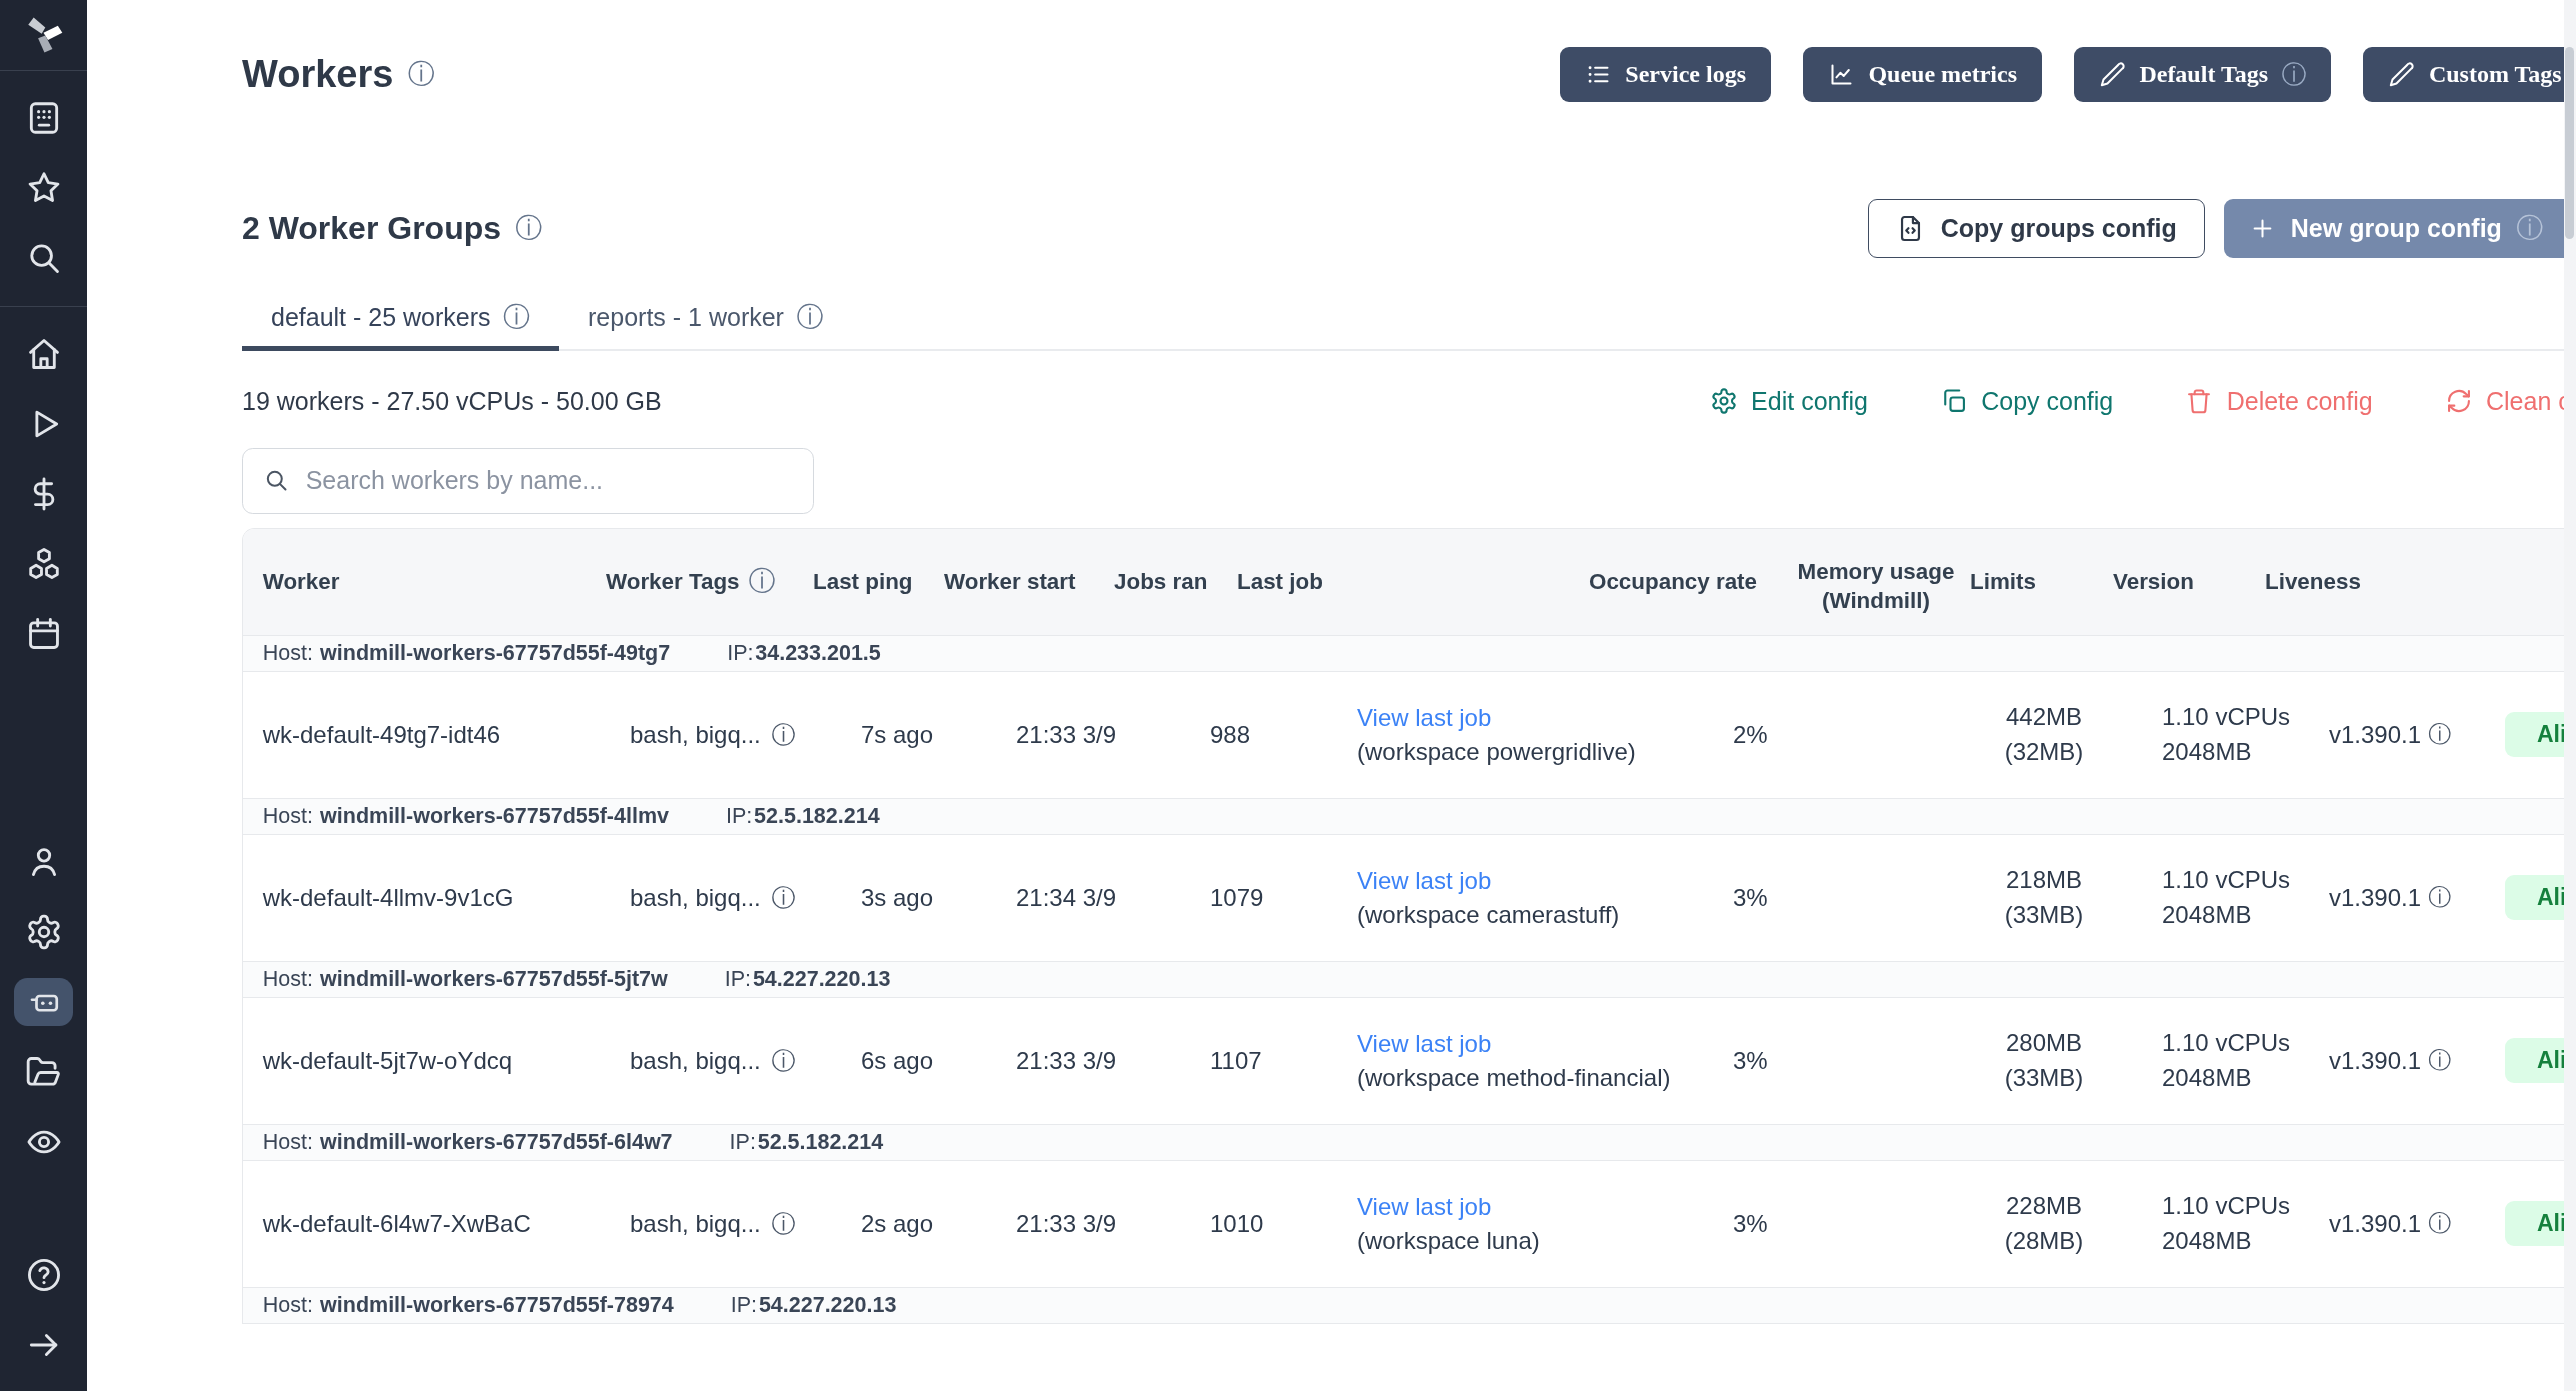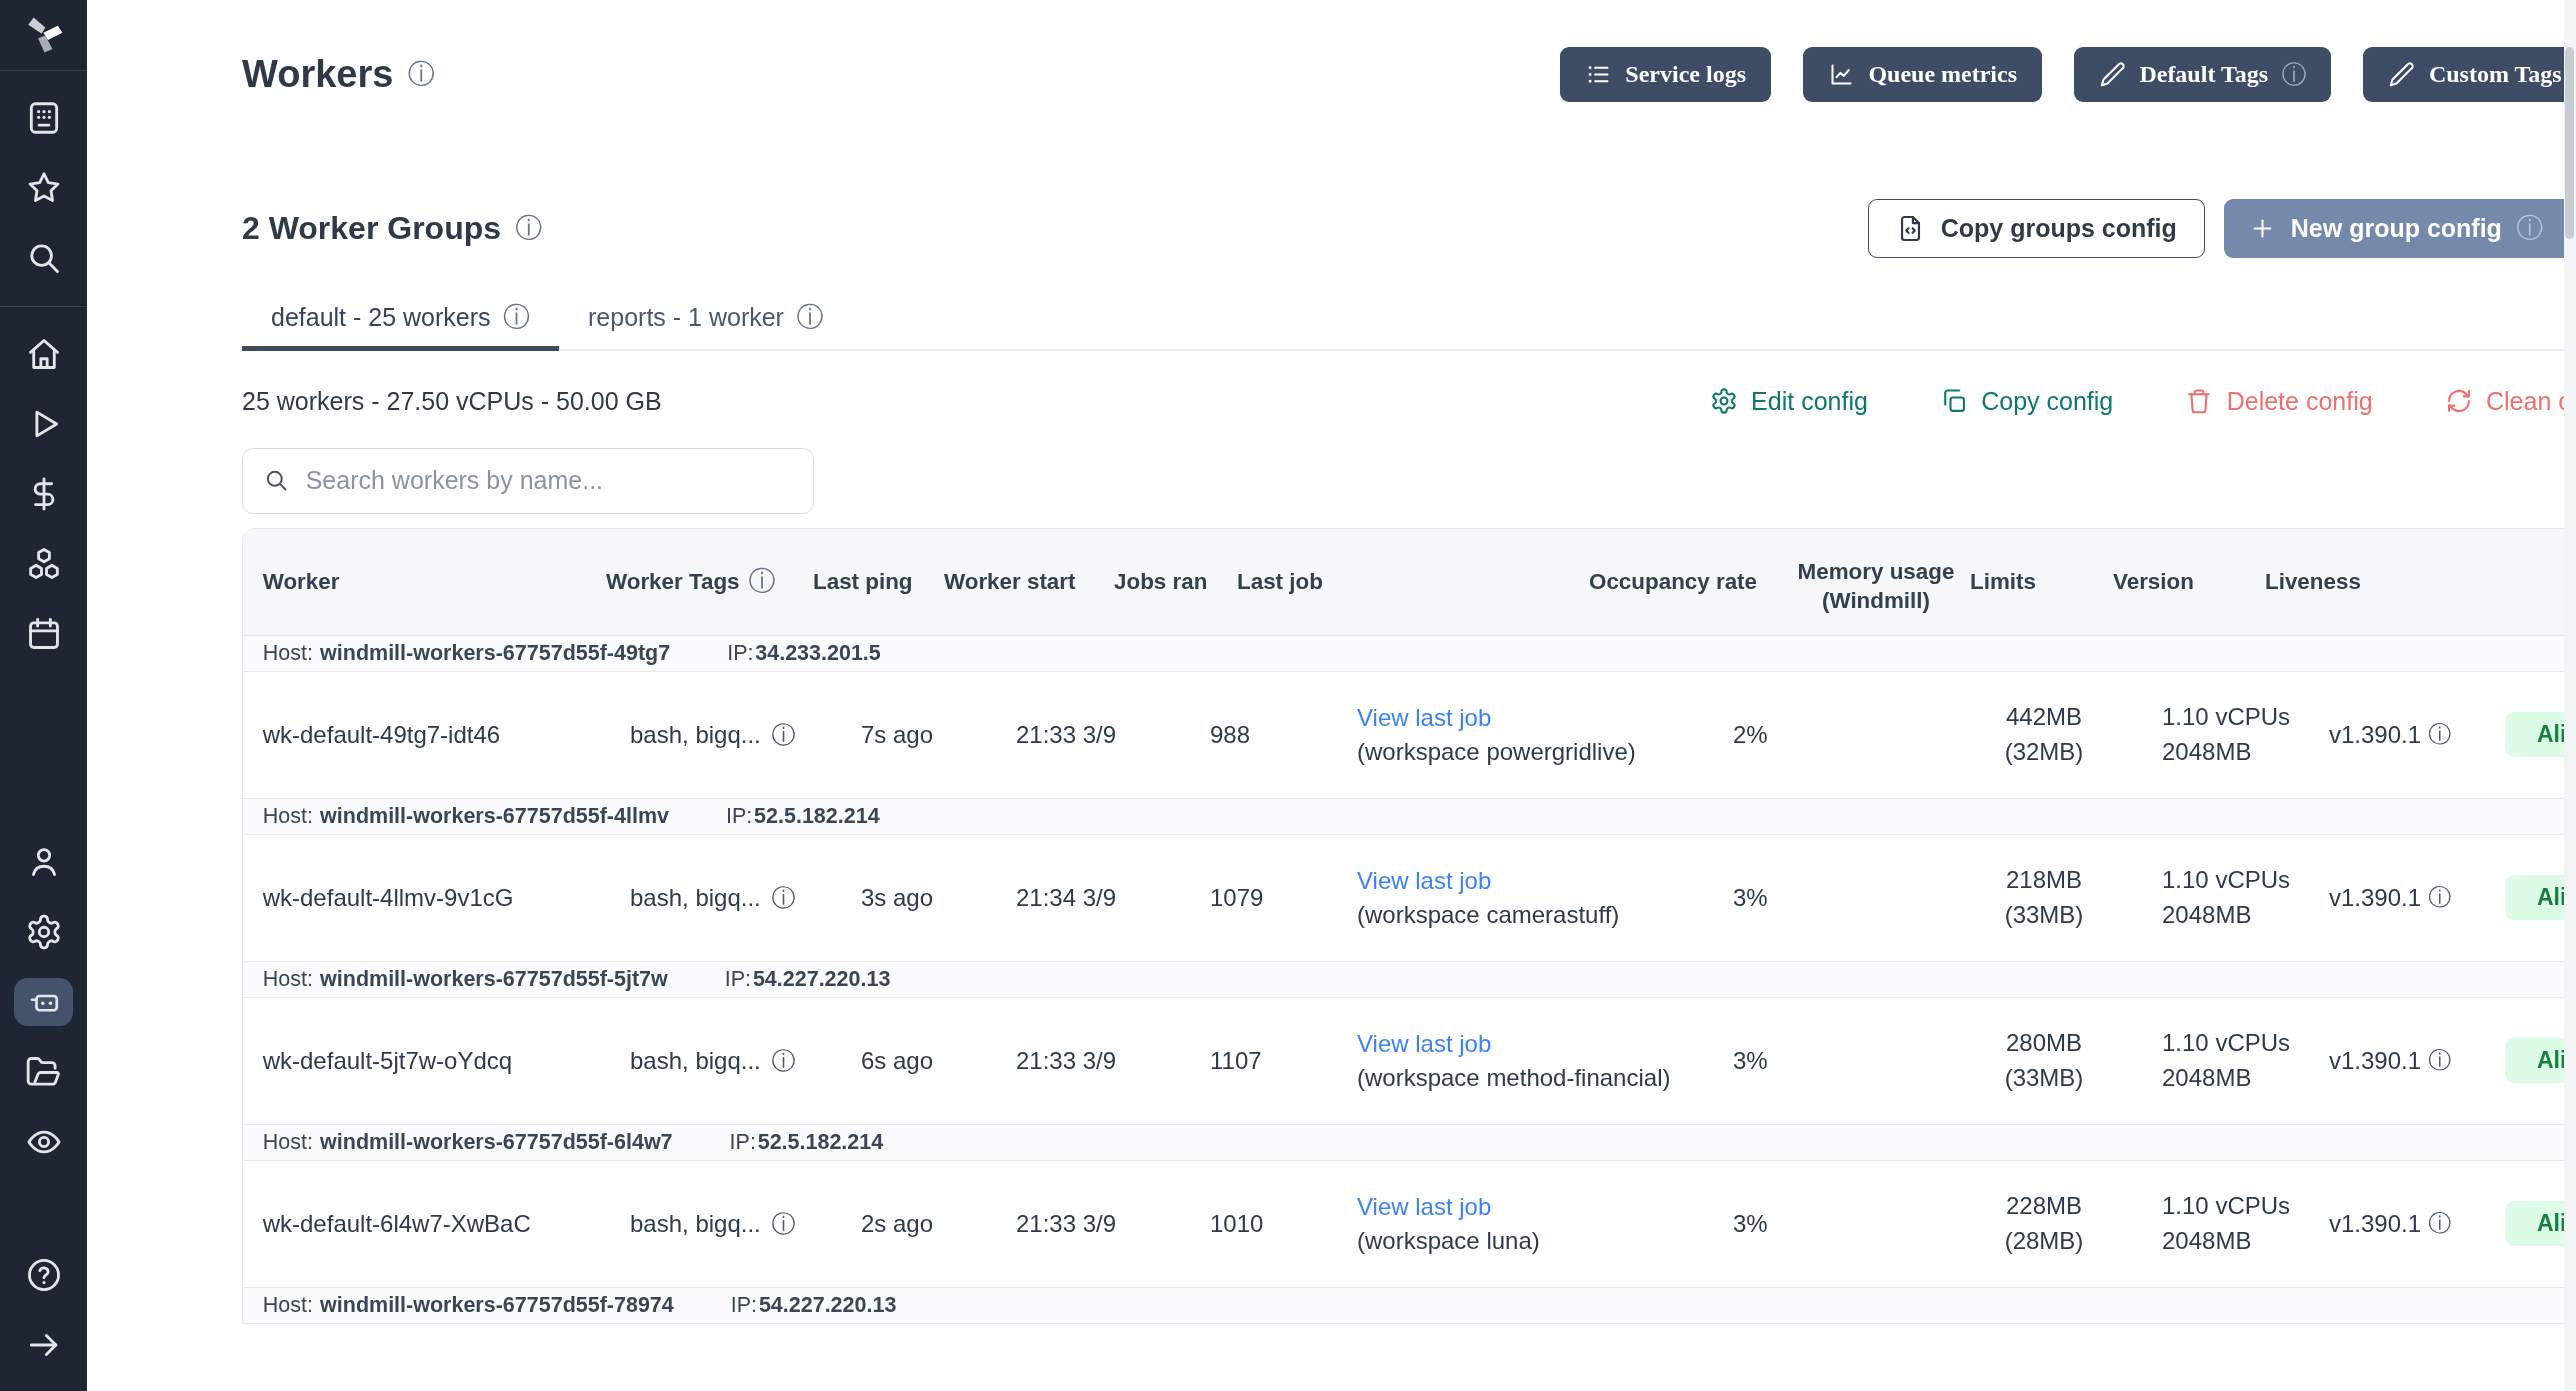--- a/index.html
+++ b/index.html
@@ -314,21 +314,21 @@
         <span>default - 25 workers</span>
         <span class="info-i">ⓘ</span>
       </div>
       <div class="tab">
         <span>reports - 1 worker</span>
         <span class="info-i">ⓘ</span>
       </div>
     </div>
 
     <div class="detail-row">
-      <div class="group-summary">25 workers - 27.50 vCPUs - 50.00 GB</div>
+      <div class="group-summary">19 workers - 27.50 vCPUs - 50.00 GB</div>
       <div class="config-actions">
         <button class="cfg-action">
           <svg viewBox="0 0 24 24">
               <path d="M12.22 2h-.44a2 2 0 0 0-2 2v.18a2 2 0 0 1-1 1.73l-.43.25a2 2 0 0 1-2 0l-.15-.08a2 2 0 0 0-2.73.73l-.22.38a2 2 0 0 0 .73 2.73l.15.1a2 2 0 0 1 1 1.72v.51a2 2 0 0 1-1 1.74l-.15.09a2 2 0 0 0-.73 2.73l.22.38a2 2 0 0 0 2.73.73l.15-.08a2 2 0 0 1 2 0l.43.25a2 2 0 0 1 1 1.73V20a2 2 0 0 0 2 2h.44a2 2 0 0 0 2-2v-.18a2 2 0 0 1 1-1.73l.43-.25a2 2 0 0 1 2 0l.15.08a2 2 0 0 0 2.73-.73l.22-.39a2 2 0 0 0-.73-2.73l-.15-.08a2 2 0 0 1-1-1.74v-.5a2 2 0 0 1 1-1.74l.15-.09a2 2 0 0 0 .73-2.73l-.22-.38a2 2 0 0 0-2.73-.73l-.15.08a2 2 0 0 1-2 0l-.43-.25a2 2 0 0 1-1-1.73V4a2 2 0 0 0-2-2z"></path>
               <circle cx="12" cy="12" r="3"></circle>
             </svg>
           <span>Edit config</span>
         </button>
         <button class="cfg-action">
           <svg viewBox="0 0 24 24">

